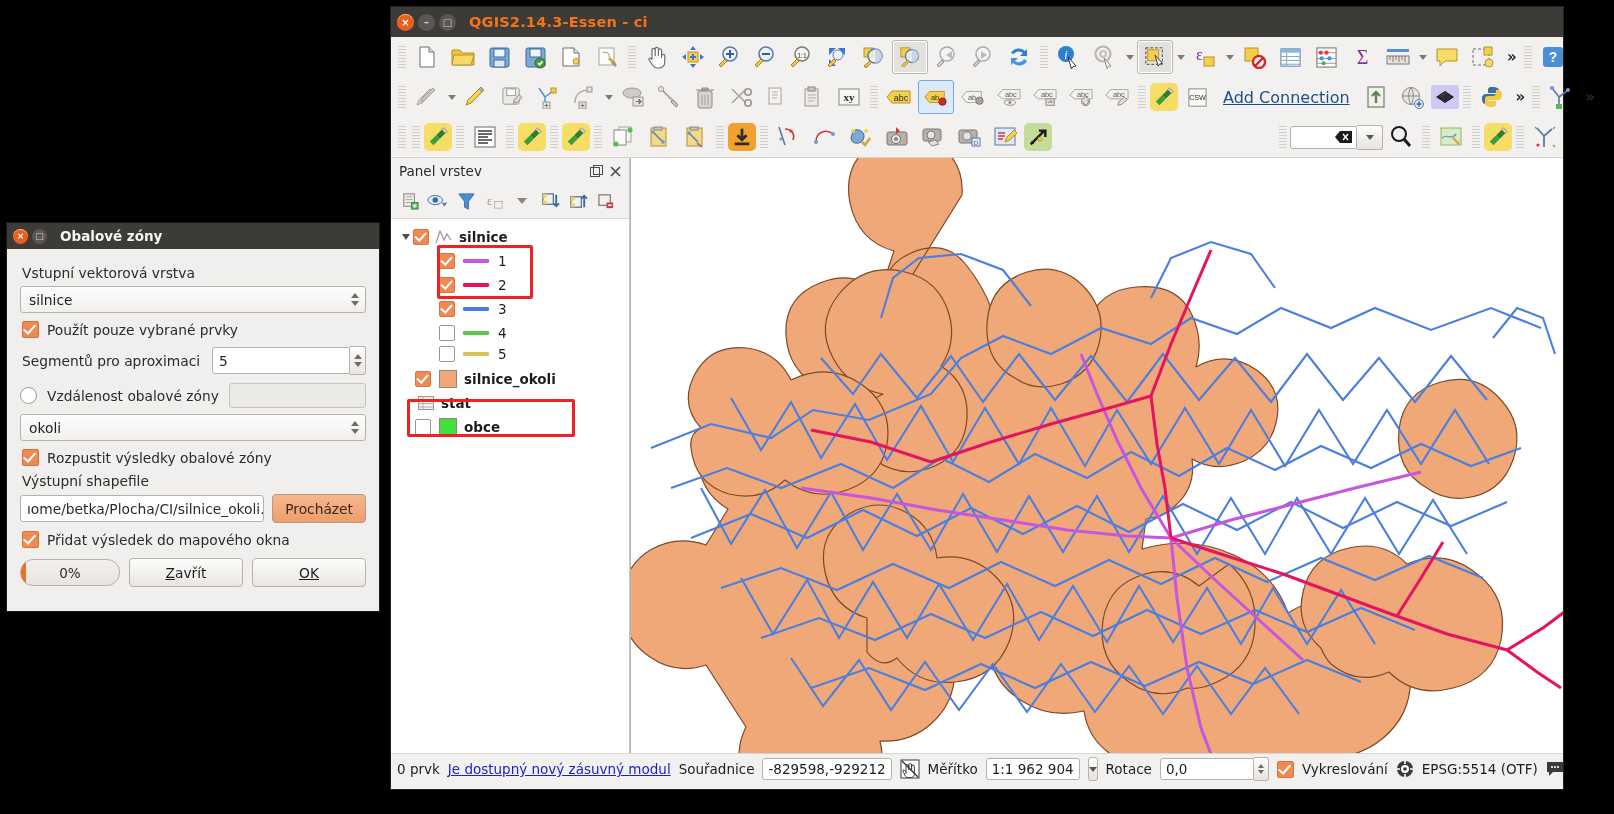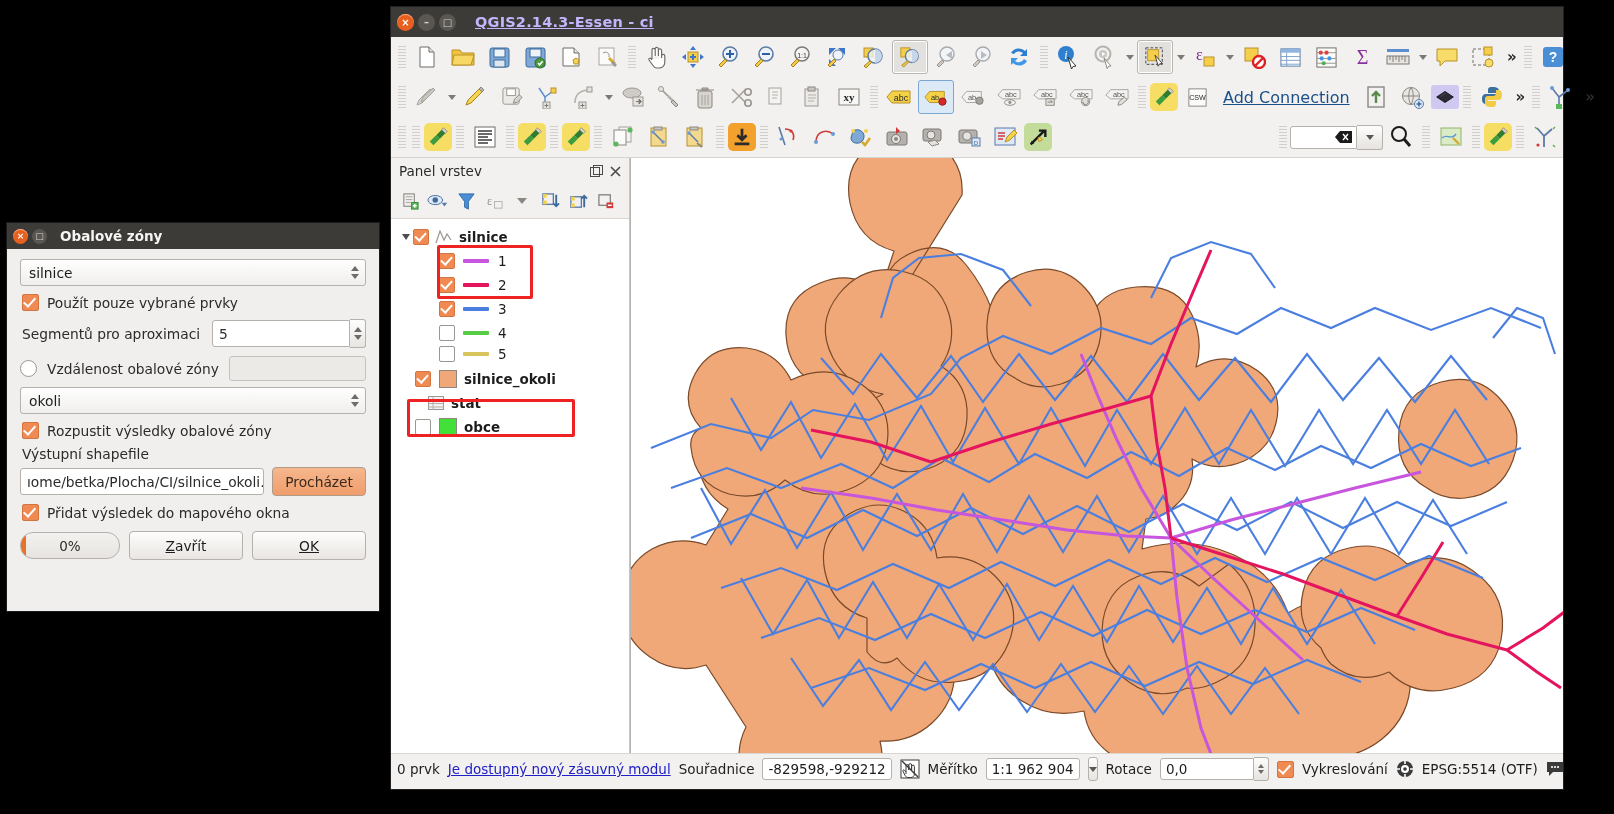--- a/index.html
+++ b/index.html
@@ -9,21 +9,21 @@
   
   .qgis{position:absolute;left:390px;top:6px;width:1172px;height:782px;background:#f2f1f0;
         border:1px solid #222;box-shadow:0 0 0 1px #000;}
   .titlebar{height:30px;background:#3c3b37;display:flex;align-items:center;padding:0 6px;}
   .wbtn{width:17px;height:17px;border-radius:50%;margin-right:4px;position:relative;flex:0 0 auto;}
   .wbtn.close{background:#e8601f;box-shadow:inset 0 1px 0 #f5a97e;}
   .wbtn.min{background:#5a5752;}
   .wbtn.max{background:#5a5752;}
   .wbtn span{position:absolute;inset:0;color:#fff;font-size:10px;line-height:17px;text-align:center;font-weight:bold;}
   .wbtn.min span,.wbtn.max span{color:#d2cfca;}
-  .wtitle{color:#c4b5fd;font-size:14.5px;font-weight:bold;margin-left:15px;letter-spacing:.2px;text-decoration:underline;}
+  .wtitle{color:#f97316;font-size:14.5px;font-weight:bold;margin-left:9px;letter-spacing:.2px;}
 
   .toolbars{background:#f2f1f0;border-bottom:1px solid #d6d2ce;}
   .tbrow{height:40px;display:flex;align-items:center;padding-left:4px;}
   .tbrow.r2,.tbrow.r3{height:40px;}
   .grip{width:8px;height:22px;margin:0 3px;flex:0 0 auto;
         background:repeating-linear-gradient(to bottom,#c9c5c1 0,#c9c5c1 1px,transparent 1px,transparent 3px);
         opacity:.8;}
   .ti{width:34px;height:32px;margin:0 1px;display:flex;align-items:center;justify-content:center;flex:0 0 auto;border-radius:3px;}
   .ti svg{display:block;}
   .ti.sel{background:#e3e1de;border:1px solid #b9b5b0;box-shadow:inset 0 0 0 1px #fff;}
@@ -874,21 +874,21 @@
             <div class="swline" style="background:#d8c45c;"></div>
             <div class="lbl" style="margin-left:9px;">5</div>
           </div>
 
           <div class="trow" style="padding-left:24px;margin-top:4px;align-items:center;">
             <div class="cb on"></div>
             <div class="swbox" style="background:#f0a878;"></div>
             <div class="lbl b">silnice_okoli</div>
           </div>
 
-          <div class="trow" style="padding-left:36px;text-align:center;">
+          <div class="trow" style="padding-left:26px;text-align:center;">
             <div class="ico16" style="margin-left:0;">
                 <svg width="16" height="14" viewBox="0 0 16 14">
                   <rect x="0.5" y="0.5" width="15" height="13" fill="#f2f2f0" stroke="#9a9691"></rect>
                   <path d="M0.5 4h15M0.5 7.5h15M0.5 11h15M5 .5v13" stroke="#b5b1ac"></path>
                 </svg>
               </div>
             <div class="lbl b">stat</div>
           </div>
 
           <div class="trow" style="padding-left:24px;">
@@ -1029,20 +1029,21 @@
       <div class="wbtn close">
           <span style="line-height:15px;font-size:9px;">×</span>
         </div>
       <div class="wbtn max">
           <span style="line-height:15px;font-size:9px;">□</span>
         </div>
       <div class="t">Obalové zóny</div>
     </div>
 
     <div class="dlg-body">
+      <div class="dlg-lab">Vstupní vektorová vrstva</div>
       <div class="combo">
         <div class="v">silnice</div>
         <div class="ar">
             <i class="u"></i>
             <i class="d"></i>
           </div>
       </div>
 
       <div class="chkrow">
         <div class="chk on"></div>

